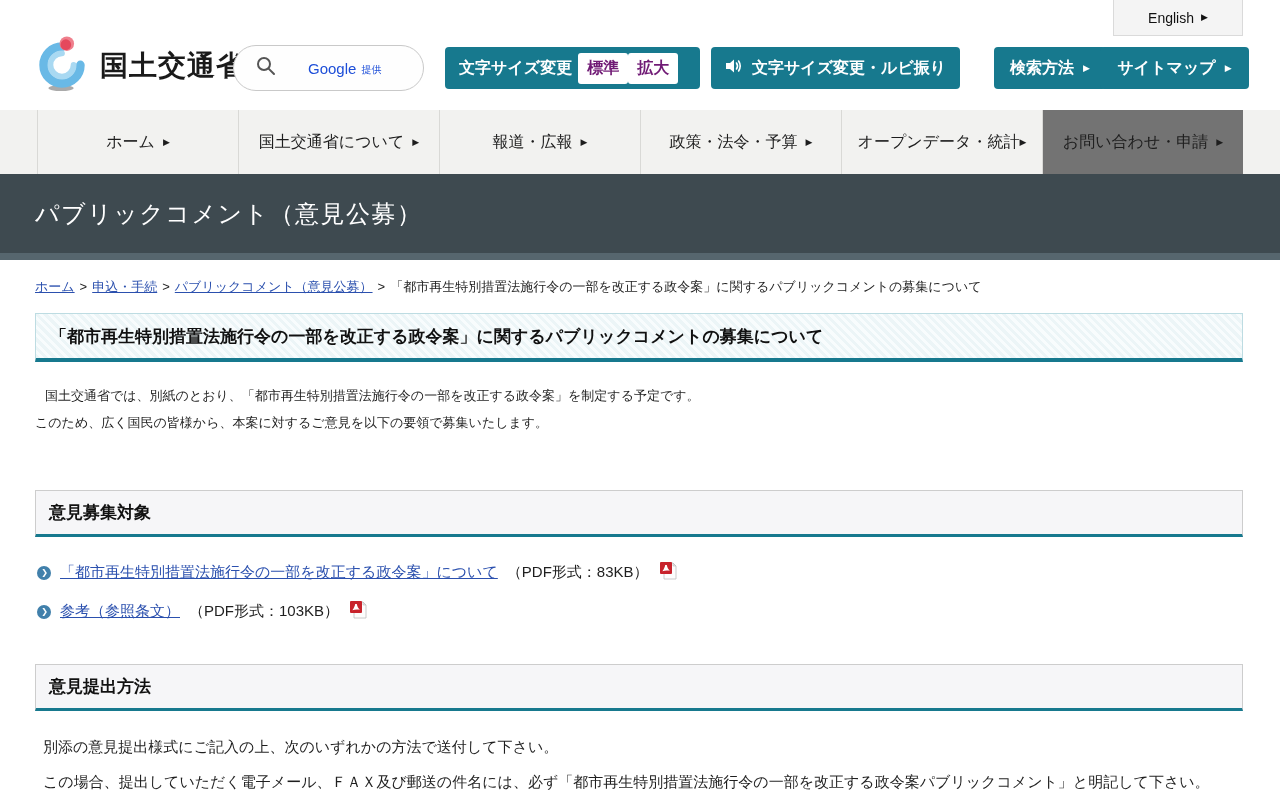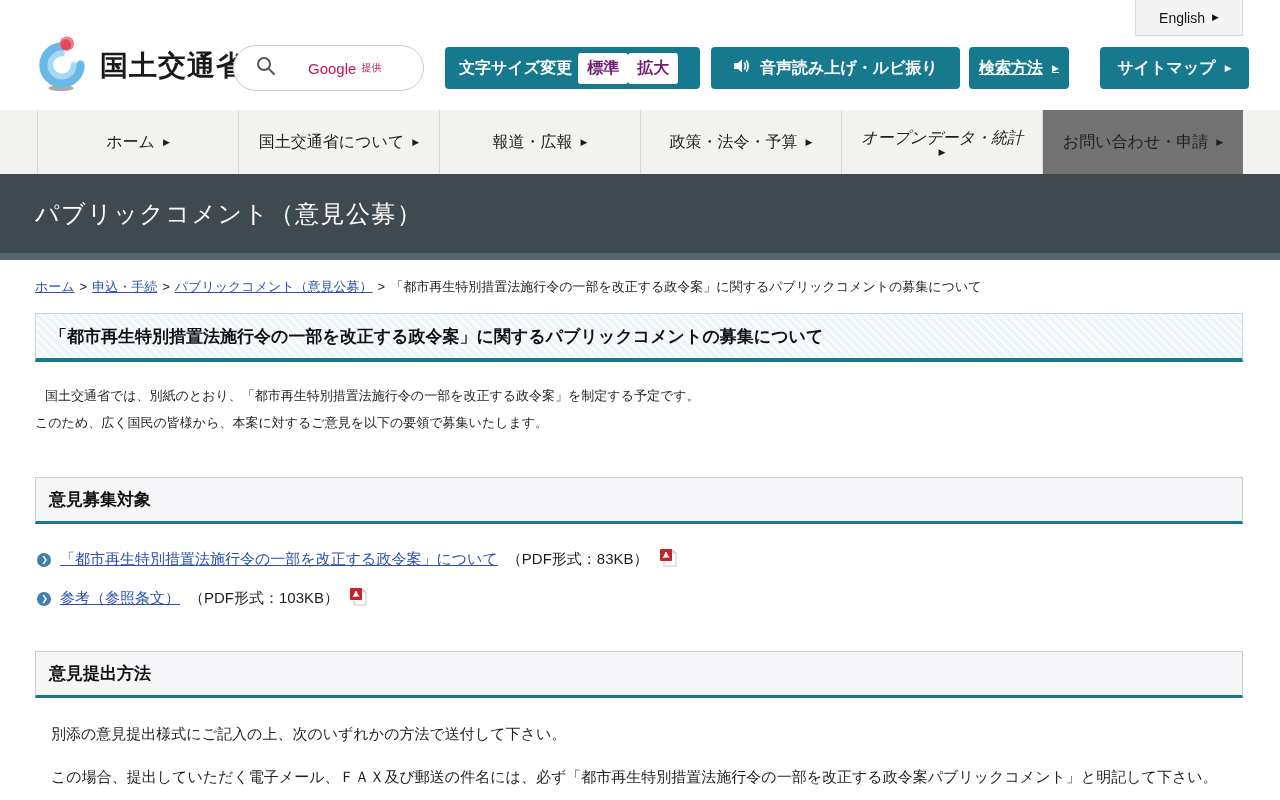--- a/index.html
+++ b/index.html
@@ -7,67 +7,67 @@
   body {
     width:1280px; height:800px; overflow:hidden;
     background:#ffffff; color:#1f1f1f;
     font-family:"Liberation Sans","DejaVu Sans",sans-serif;
   }
 
   
   .top-header { position:relative; height:110px; background:#fff; }
 
   .english-btn {
-    position:absolute; top:0; right:37px; width:108px; height:36px;
+    position:absolute; top:0; right:37px; width:130px; height:36px;
     background:#f4f4f4; border:1px solid #dadada; border-top:none;
     display:flex; align-items:center; justify-content:center; gap:7px;
     font-size:14px; color:#111; cursor:pointer;
   }
   .arrow-glyph { font-size:9px; color:inherit; line-height:1; }
 
   .logo { position:absolute; left:33px; top:35px; display:flex; align-items:center; gap:9px; cursor:pointer; }
   .logo-text { font-size:28px; font-weight:bold; color:#1a1a1a; letter-spacing:1px; }
 
   .search-box {
     position:absolute; left:233px; top:45px; width:191px; height:46px;
     border:1px solid #c9c9c9; border-radius:23px; background:#fefefe;
     display:flex; align-items:center; padding-left:22px; cursor:text;
   }
-  .search-hint { margin-left:32px; color:#be185d; display:flex; align-items:center; gap:5px; }
+  .search-hint { margin-left:32px; color:#1d4ed8; display:flex; align-items:flex-end; gap:5px; }
   .search-hint .g { font-size:15px; }
   .search-hint .p { font-size:10px; }
 
   .hbtn {
     position:absolute; top:47px; height:42px; background:#17798e; border-radius:4px;
     color:#fff; display:flex; align-items:center; justify-content:center;
     font-size:16px; font-weight:bold; cursor:pointer;
   }
   .hbtn .arrow-glyph { margin-left:9px; }
   #btn-fontsize { left:445px; width:255px; justify-content:flex-start; padding:0 8px 0 14px; cursor:default; }
   #btn-fontsize .fs-label { margin-right:6px; }
   .chip {
     background:#fff; color:#701a75; border:none; border-radius:3px;
     font-size:16px; font-weight:bold; padding:5px 9px; cursor:pointer;
     font-family:inherit;
   }
   #btn-tts { left:711px; width:249px; gap:9px; }
-  #btn-search-method { left:969px; width:100px;text-decoration:underline; }
+  #btn-search-method { left:994px; width:112px; }
   #btn-sitemap { left:1100px; width:149px; }
 
   
   .global-nav {
     height:64px; background:#f2f2f0; display:flex; padding:0 37px;
   }
   .nav-item {
     flex:1; display:flex; align-items:center; justify-content:center; gap:8px;
     font-size:16px; color:#1d1d1d; border-left:1px solid #d9d9d6;
     cursor:pointer; text-align:center; padding:0 4px;
   }
   .nav-item:last-child { border-right:1px solid #d9d9d6; }
-  .nav-item.stacked { flex-direction:column; gap:0; line-height:1.25; justify-content:center;font-style:italic; }
+  .nav-item.stacked { flex-direction:row; gap:0; line-height:1.25; justify-content:center; }
   .nav-item.active { background:#737373; border-right:none; }
   .nav-item .arrow-glyph { color:#1d1d1d; }
 
   
   .page-title-bar {
     height:86px; background:#3e4a50; border-bottom:7px solid #56666e;
     display:flex; align-items:center;
   }
   .page-title { margin:0 0 0 35px; color:#fff; font-size:24px; font-weight:normal; letter-spacing:1.5px; }
 
@@ -89,36 +89,36 @@
 
   .intro { margin-top:20px; font-size:13px; line-height:27px; }
   .intro p { margin:0; }
   .intro p.indent { padding-left:10px; }
 
   .section { margin-top:0; }
   .section-header {
     background:#f6f6f8; border:1px solid #cdcdcd; border-bottom:3px solid #17798e;
     padding:10px 13px; font-size:17px; font-weight:bold; margin:0; color:#111;
   }
-  #section-targets { margin-top:41px; }
+  #section-targets { margin-top:54px; }
   #section-method  { margin-top:42px; }
 
   .doc-links { list-style:none; margin:25px 0 0; padding:0 0 0 2px; }
   .doc-links li { display:flex; align-items:center; gap:9px; margin-bottom:18px; font-size:15px; }
   .bullet {
     width:14px; height:14px; border-radius:50%; background:#4180ab; color:#fff;
     font-size:8px; display:inline-flex; align-items:center; justify-content:center;
     flex:none; padding-left:1px;
   }
   .doc-link { color:#2b50ae; text-decoration:underline; cursor:pointer; }
   .doc-suffix { color:#1f1f1f; }
   .pdf-icon { flex:none; margin-left:2px; }
 
   .section-body { margin-top:22px; font-size:15px; line-height:27px; }
-  .section-body p { margin:16px; }
+  .section-body p { margin:8px; }
 </style>
 </head>
 <body>
 
 <header class="top-header">
 
   <div class="english-btn">
     <span>English</span>
     <span class="arrow-glyph">▶</span>
   </div>
@@ -156,21 +156,21 @@
   </div>
 
   <div class="hbtn" id="btn-tts">
     <span>
       <svg width="18" height="16" viewBox="0 0 18 16">
         <polygon points="1,5 5,5 9,1.5 9,14.5 5,11 1,11" fill="#fff"></polygon>
         <path d="M11.5 5 Q13.6 8 11.5 11" fill="none" stroke="#fff" stroke-width="1.6" stroke-linecap="round"></path>
         <path d="M13.6 3 Q16.8 8 13.6 13" fill="none" stroke="#fff" stroke-width="1.6" stroke-linecap="round"></path>
       </svg>
     </span>
-    <span>音声読み上げ・ルビ振り</span>
+    <span>文字サイズ変更・ルビ振り</span>
   </div>
 
   <div class="hbtn" id="btn-search-method">
     <span>検索方法</span>
     <span class="arrow-glyph">▶</span>
   </div>
 
   <div class="hbtn" id="btn-sitemap">
     <span>サイトマップ</span>
     <span class="arrow-glyph">▶</span>

